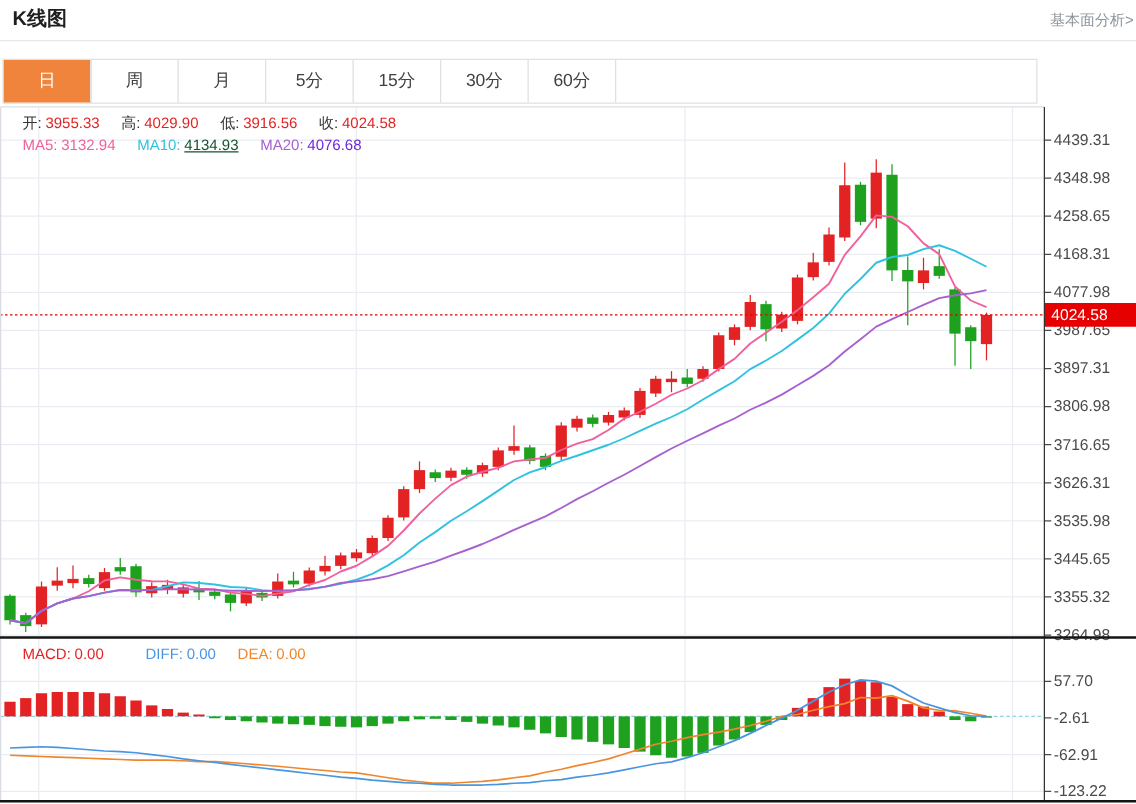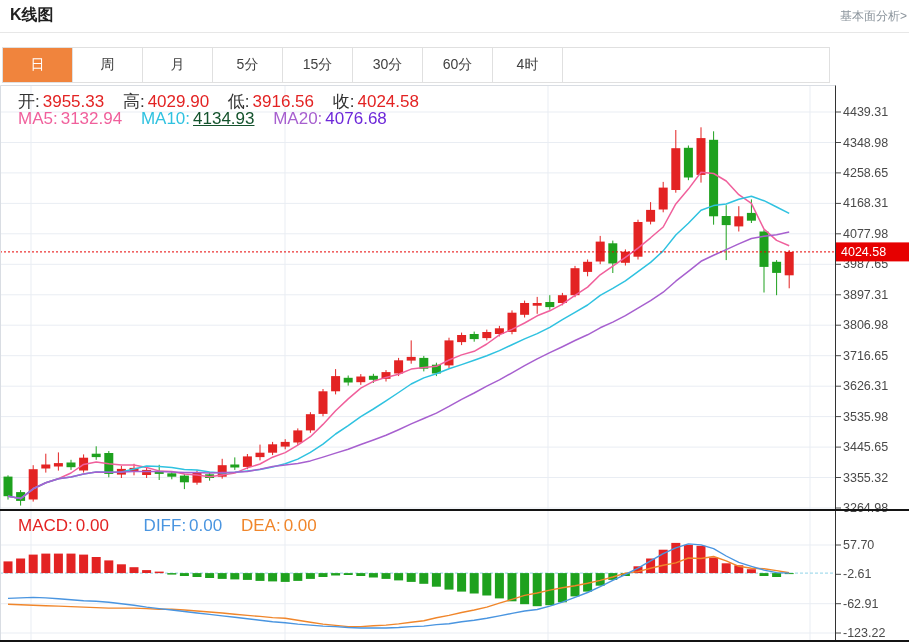--- a/index.html
+++ b/index.html
@@ -14,21 +14,21 @@
   .tabs { position:absolute; left:2px; top:47px; width:828px; height:36px;
           display:flex; border:1px solid #e0e0e0; box-sizing:border-box;
           background:#fff; }
   .tab { width:70px; height:100%; display:flex; align-items:center;
          justify-content:center; font-size:14px; color:#404040;
          border-right:1px solid #e0e0e0; box-sizing:border-box; cursor:pointer; }
   .tab.active { background:#f0843d; color:#fff; }
   .tab-filler { flex:1; }
   svg.chart { position:absolute; left:0; top:0; }
   svg text { font-family:"Liberation Sans", sans-serif; }
-  .legend { position:absolute; font-size:17px; color:#333; white-space:nowrap; }
+  .legend { position:absolute; font-size:12px; color:#333; white-space:nowrap; }
   .legend span { margin-right:3px; }
   .legend .grp { margin-right:14px; }
   #ohlc-legend { left:18px; top:90px; }
   #ma-legend   { left:18px; top:109px; }
   #macd-legend { left:18px; top:516px; }
 </style>
 </head>
 <body>
 
 <div class="page">
@@ -38,21 +38,20 @@
   <div class="header-rule"></div>
 
   <div class="tabs" id="tabs">
       <div class="tab active">日</div>
       <div class="tab">周</div>
       <div class="tab">月</div>
       <div class="tab">5分</div>
       <div class="tab">15分</div>
       <div class="tab">30分</div>
       <div class="tab">60分</div>
-      <div class="tab">4时</div>
       <div class="tab-filler"></div>
     </div>
 
   <svg class="chart" id="chart" width="909" height="643">
       <line x1="0" y1="112" x2="835" y2="112" stroke="#e9edf3" stroke-width="1"></line>
       <line x1="836" y1="112" x2="841" y2="112" stroke="#4a4a4a" stroke-width="1"></line>
       <text x="843" y="116" font-size="12.5" fill="#4a4a4a">4439.31</text>
       <line x1="0" y1="142.5" x2="835" y2="142.5" stroke="#e9edf3" stroke-width="1"></line>
       <line x1="836" y1="142.5" x2="841" y2="142.5" stroke="#4a4a4a" stroke-width="1"></line>
       <text x="843" y="146.5" font-size="12.5" fill="#4a4a4a">4348.98</text>

